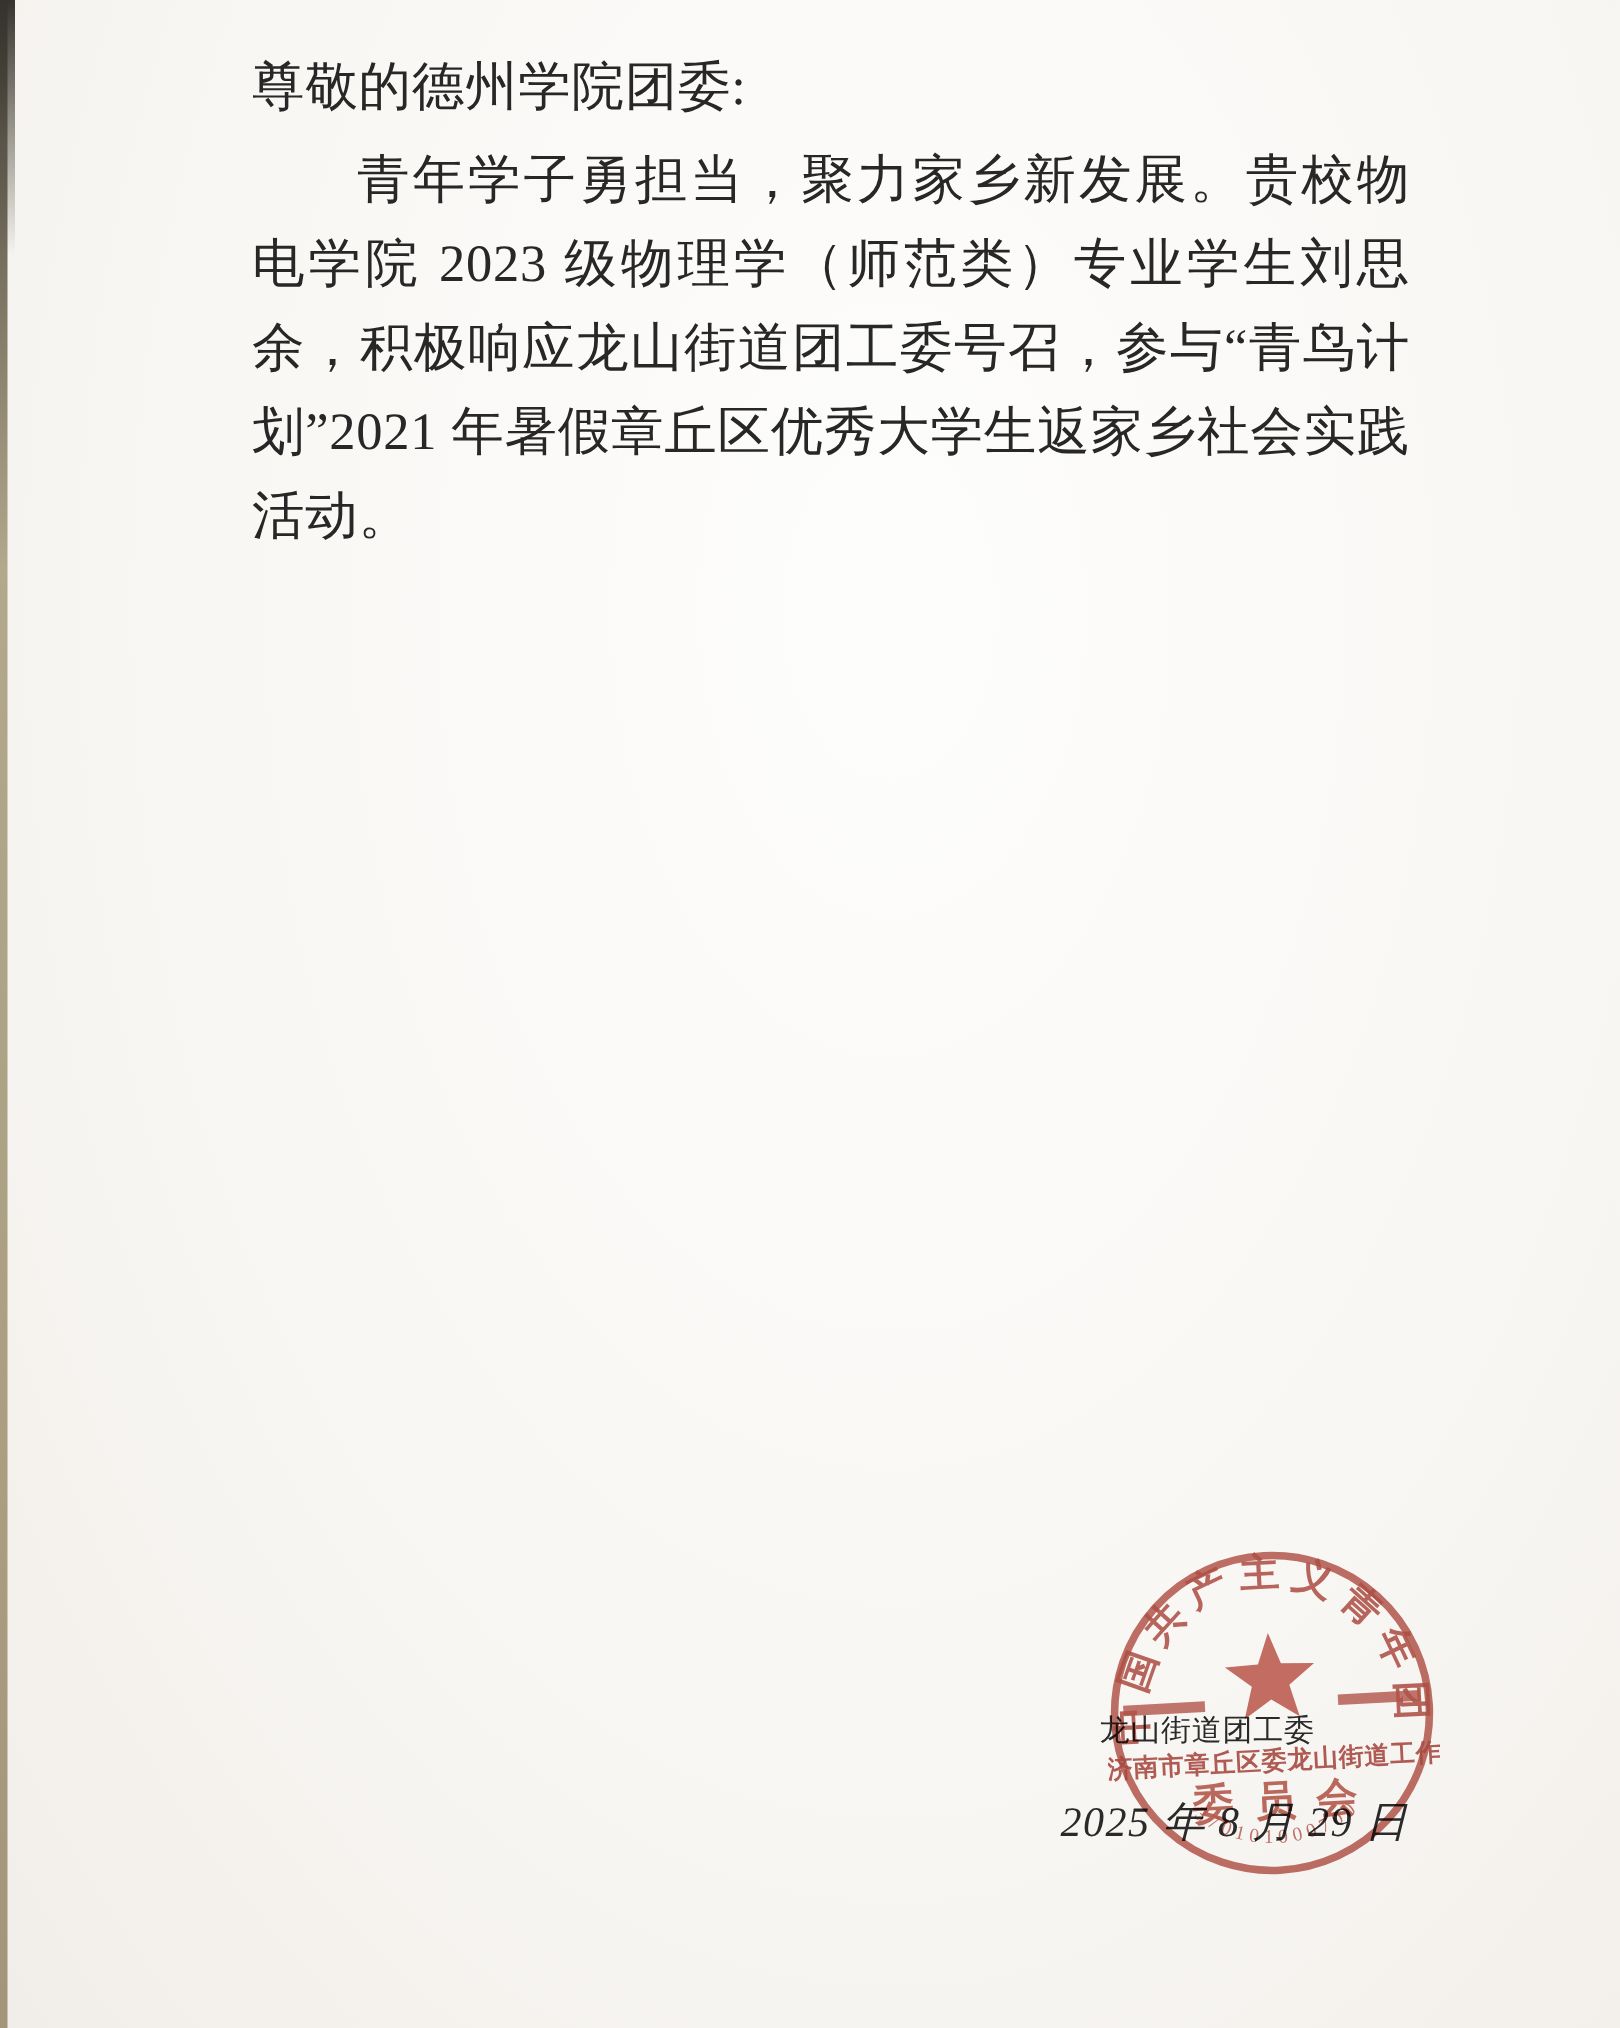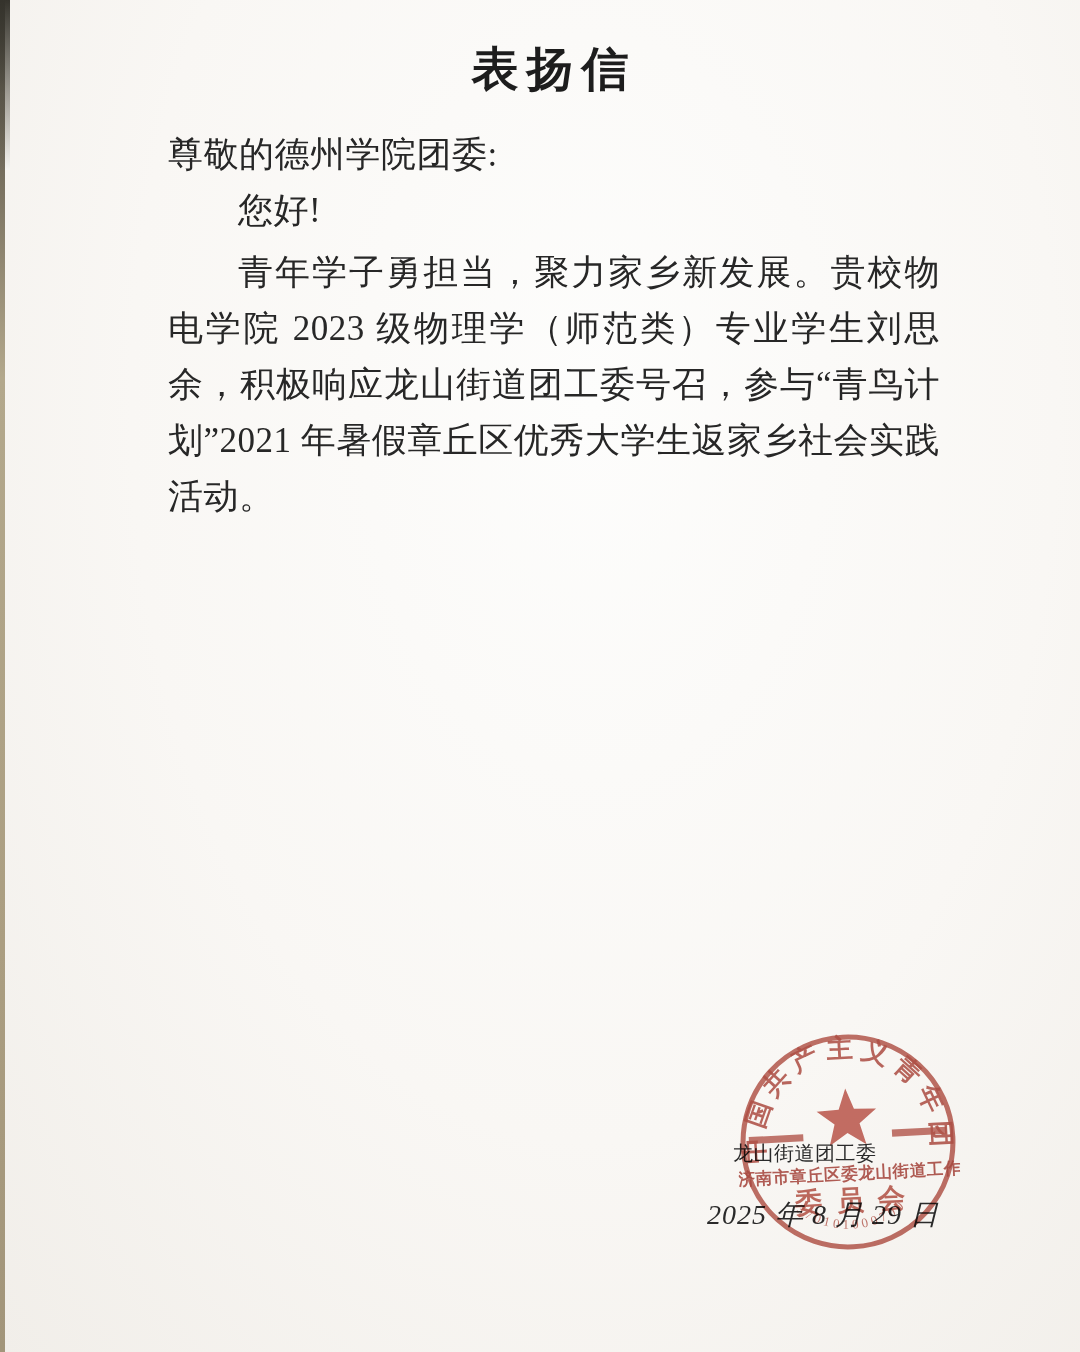--- a/index.html
+++ b/index.html
@@ -58,24 +58,22 @@
 </style>
 </head>
 <body>
 
 <div class="page">
 
   <div class="scan-edge"></div>
   <div class="scan-edge-top"></div>
 
   <div class="letter">
-    <div class="title">表扬信</div>
     <div class="body-text">
       <p>尊敬的德州学院团委:</p>
-      <p class="indent">您好!</p>
       <p class="indent para">青年学子勇担当，聚力家乡新发展。贵校物电学院 2023 级物理学（师范类）专业学生刘思余，积极响应龙山街道团工委号召，参与“青鸟计划”2021 年暑假章丘区优秀大学生返家乡社会实践活动。</p>
     </div>
   </div>
 
   <div class="sign-block">
     <div class="signature">龙山街道团工委</div>
     <div class="letter-date">2025 年 8 月 29 日</div>
 
     <svg class="seal" viewBox="0 0 220 220" xmlns="http://www.w3.org/2000/svg">
       <defs>

